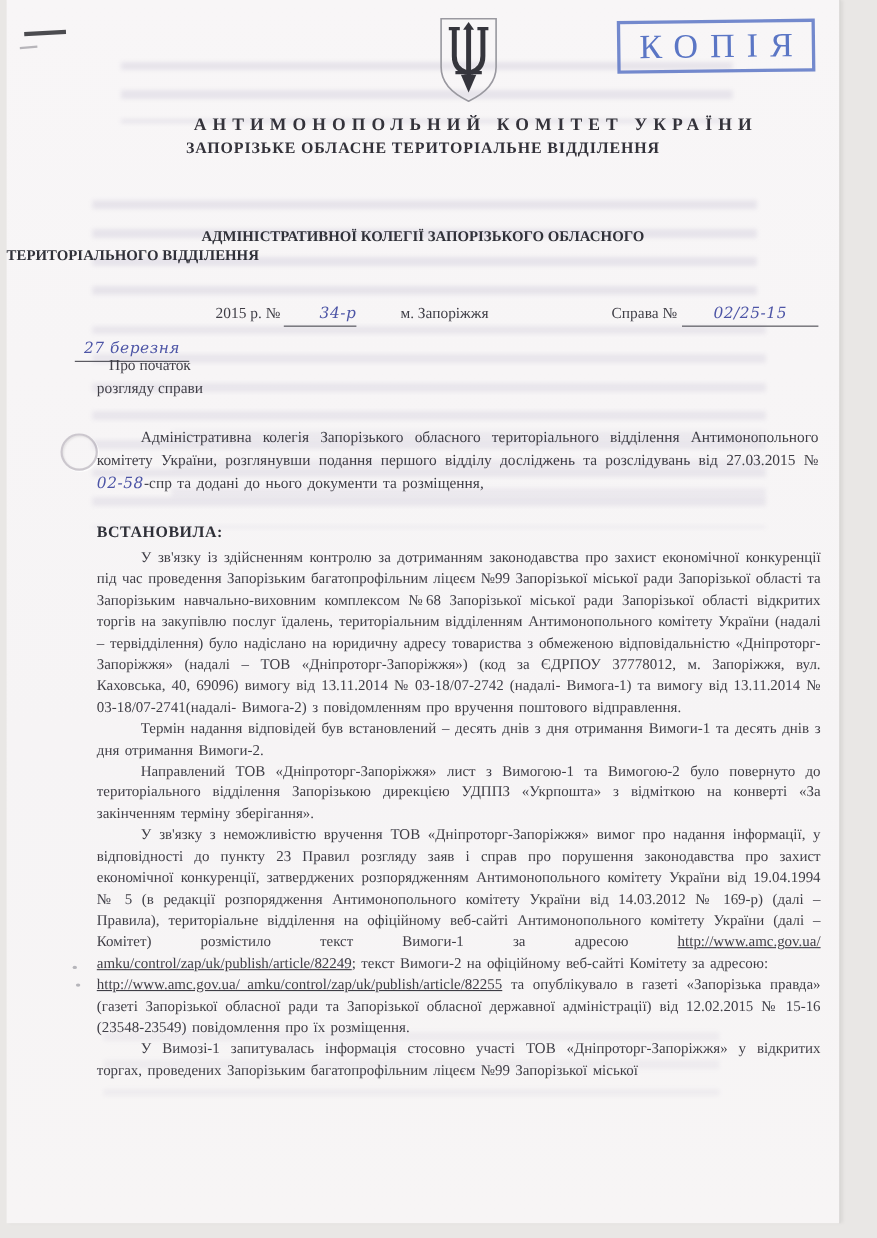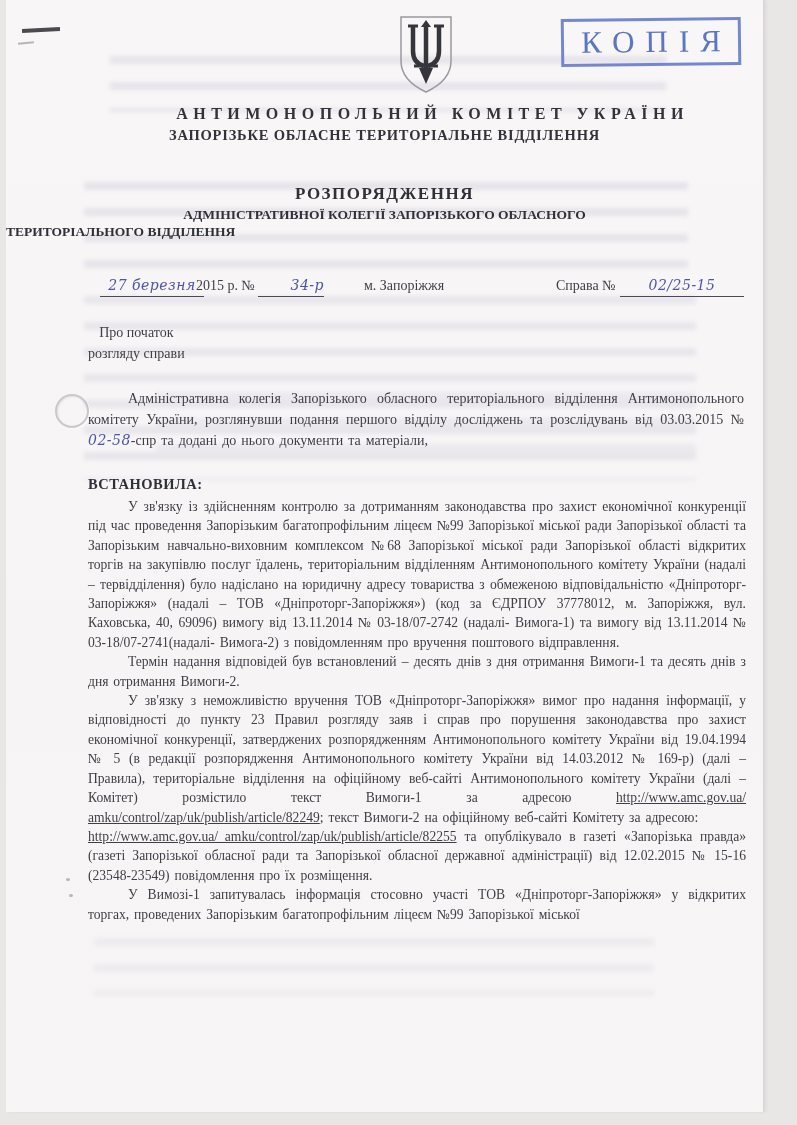--- a/index.html
+++ b/index.html
@@ -116,44 +116,44 @@
     </g>
     <path d="M33,7 L28,14 H38 Z" fill="#35353c"></path>
     <path d="M26,55 L33,71 L40,55 Z" fill="#35353c"></path>
   </svg>
 
   <div class="stamp">КОПІЯ</div>
 
   <div class="org-name">АНТИМОНОПОЛЬНИЙ КОМІТЕТ УКРАЇНИ</div>
   <div class="org-branch">ЗАПОРІЗЬКЕ ОБЛАСНЕ ТЕРИТОРІАЛЬНЕ ВІДДІЛЕННЯ</div>
 
-  <div class="doc-type">РОЗПОРЯДЖЕННЯ</div>
   <div class="doc-sub1">АДМІНІСТРАТИВНОЇ КОЛЕГІЇ ЗАПОРІЗЬКОГО ОБЛАСНОГО</div>
   <div class="doc-sub2">ТЕРИТОРІАЛЬНОГО ВІДДІЛЕННЯ</div>
 
   <div class="meta">
-    <span class="blank" style="left:94px;width:104px;"><span class="hw">27 березня</span></span>
+    <span class="blank" style="left:62px;width:104px;margin-top:32px;"><span class="hw">27 березня</span></span>
     <span class="lbl" style="left:190px;">2015 р. №</span>
     <span class="blank" style="left:252px;width:66px;text-align:right;"><span class="hw">34-р</span></span>
     <span class="lbl" style="left:358px;">м. Запоріжжя</span>
     <span class="lbl" style="left:550px;">Справа №</span>
     <span class="blank" style="left:614px;width:124px;"><span class="hw">02/25-15</span></span>
   </div>
 
   <div class="subject">
     <div>Про початок</div>
     <div>розгляду справи</div>
   </div>
 
   <div class="intro">
-      <p class="para"><span>Адміністративна колегія Запорізького обласного територіального відділення Антимонопольного комітету України, розглянувши подання першого відділу досліджень та розслідувань від 03.03.2015 № </span><span class="hw">02-58</span><span>-спр та додані до нього документи та матеріали,</span></p>
+      <p class="para"><span>Адміністративна колегія Запорізького обласного територіального відділення Антимонопольного комітету України, розглянувши подання першого відділу досліджень та розслідувань від 27.03.2015 № </span><span class="hw">02-58</span><span>-спр та додані до нього документи та розміщення,</span></p>
     </div>
 
   <div class="established">ВСТАНОВИЛА:</div>
 
   <div class="bodytext">
       <p class="para"><span>У зв'язку із здійсненням контролю за дотриманням законодавства про захист економічної конкуренції під час проведення  Запорізьким багатопрофільним ліцеєм №99 Запорізької міської ради Запорізької області та Запорізьким навчально-виховним комплексом №68 Запорізької міської ради Запорізької області відкритих торгів на закупівлю послуг їдалень, територіальним відділенням Антимонопольного комітету України (надалі – тервідділення) було надіслано на юридичну адресу товариства з обмеженою відповідальністю «Дніпроторг-Запоріжжя» (надалі – ТОВ «Дніпроторг-Запоріжжя») (код за ЄДРПОУ 37778012, м. Запоріжжя, вул. Каховська, 40, 69096) вимогу від 13.11.2014 № 03-18/07-2742 (надалі- Вимога-1) та вимогу від 13.11.2014 № 03-18/07-2741(надалі- Вимога-2) з повідомленням про вручення поштового відправлення.</span></p>
       <p class="para"><span>Термін надання відповідей був встановлений – десять днів з дня отримання Вимоги-1 та десять днів з дня отримання Вимоги-2.</span></p>
+      <p class="para"><span>Направлений ТОВ «Дніпроторг-Запоріжжя» лист з Вимогою-1 та Вимогою-2 було повернуто до територіального відділення Запорізькою дирекцією УДППЗ «Укрпошта» з відміткою на конверті «За закінченням терміну зберігання».</span></p>
       <p class="para"><span>У зв'язку з неможливістю вручення ТОВ «Дніпроторг-Запоріжжя» вимог про надання інформації, у відповідності до пункту 23 Правил розгляду заяв і справ про порушення законодавства про захист економічної конкуренції, затверджених розпорядженням Антимонопольного комітету України від 19.04.1994 № 5 (в редакції розпорядження Антимонопольного комітету України від 14.03.2012 № 169-р) (далі – Правила), територіальне відділення на офіційному веб-сайті Антимонопольного комітету України (далі – Комітет) розмістило текст Вимоги-1 за адресою </span><span class="u">http://www.amc.gov.ua/ amku/control/zap/uk/publish/article/82249</span><span>; текст Вимоги-2 на офіційному веб-сайті Комітету за адресою:</span><br><span class="u">http://www.amc.gov.ua/_amku/control/zap/uk/publish/article/82255</span><span> та опублікувало в газеті «Запорізька правда» (газеті Запорізької обласної ради та Запорізької обласної державної адміністрації) від 12.02.2015 № 15-16 (23548-23549) повідомлення про їх розміщення.</span></p>
       <p class="para"><span>У Вимозі-1 запитувалась інформація стосовно участі ТОВ «Дніпроторг-Запоріжжя»  у відкритих торгах, проведених Запорізьким багатопрофільним ліцеєм №99 Запорізької міської</span></p>
     </div>
 
 </div>
 
 </body></html>

